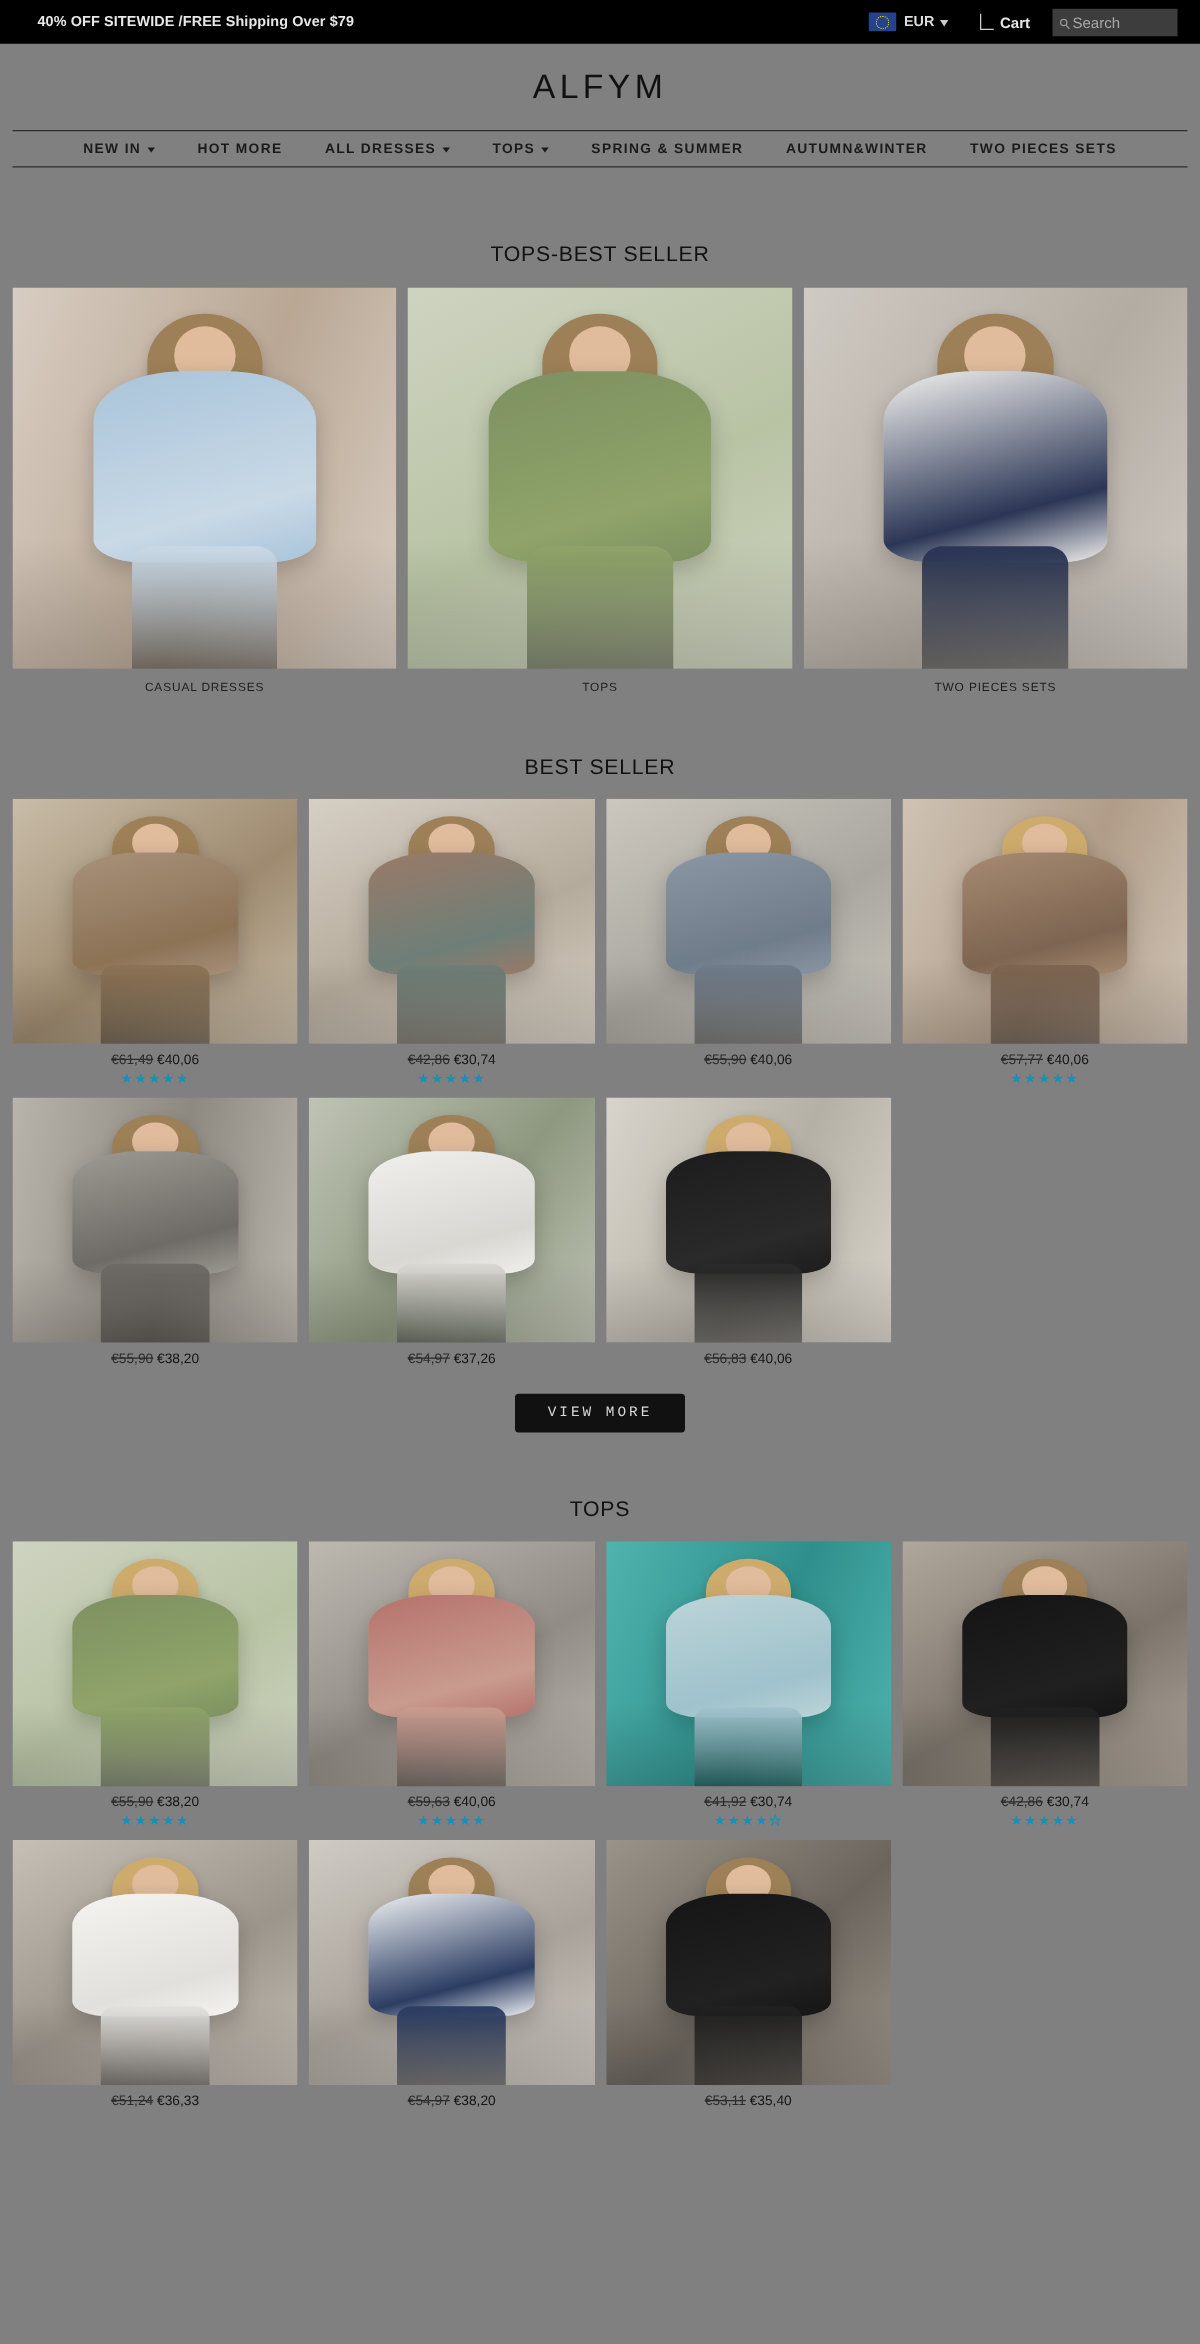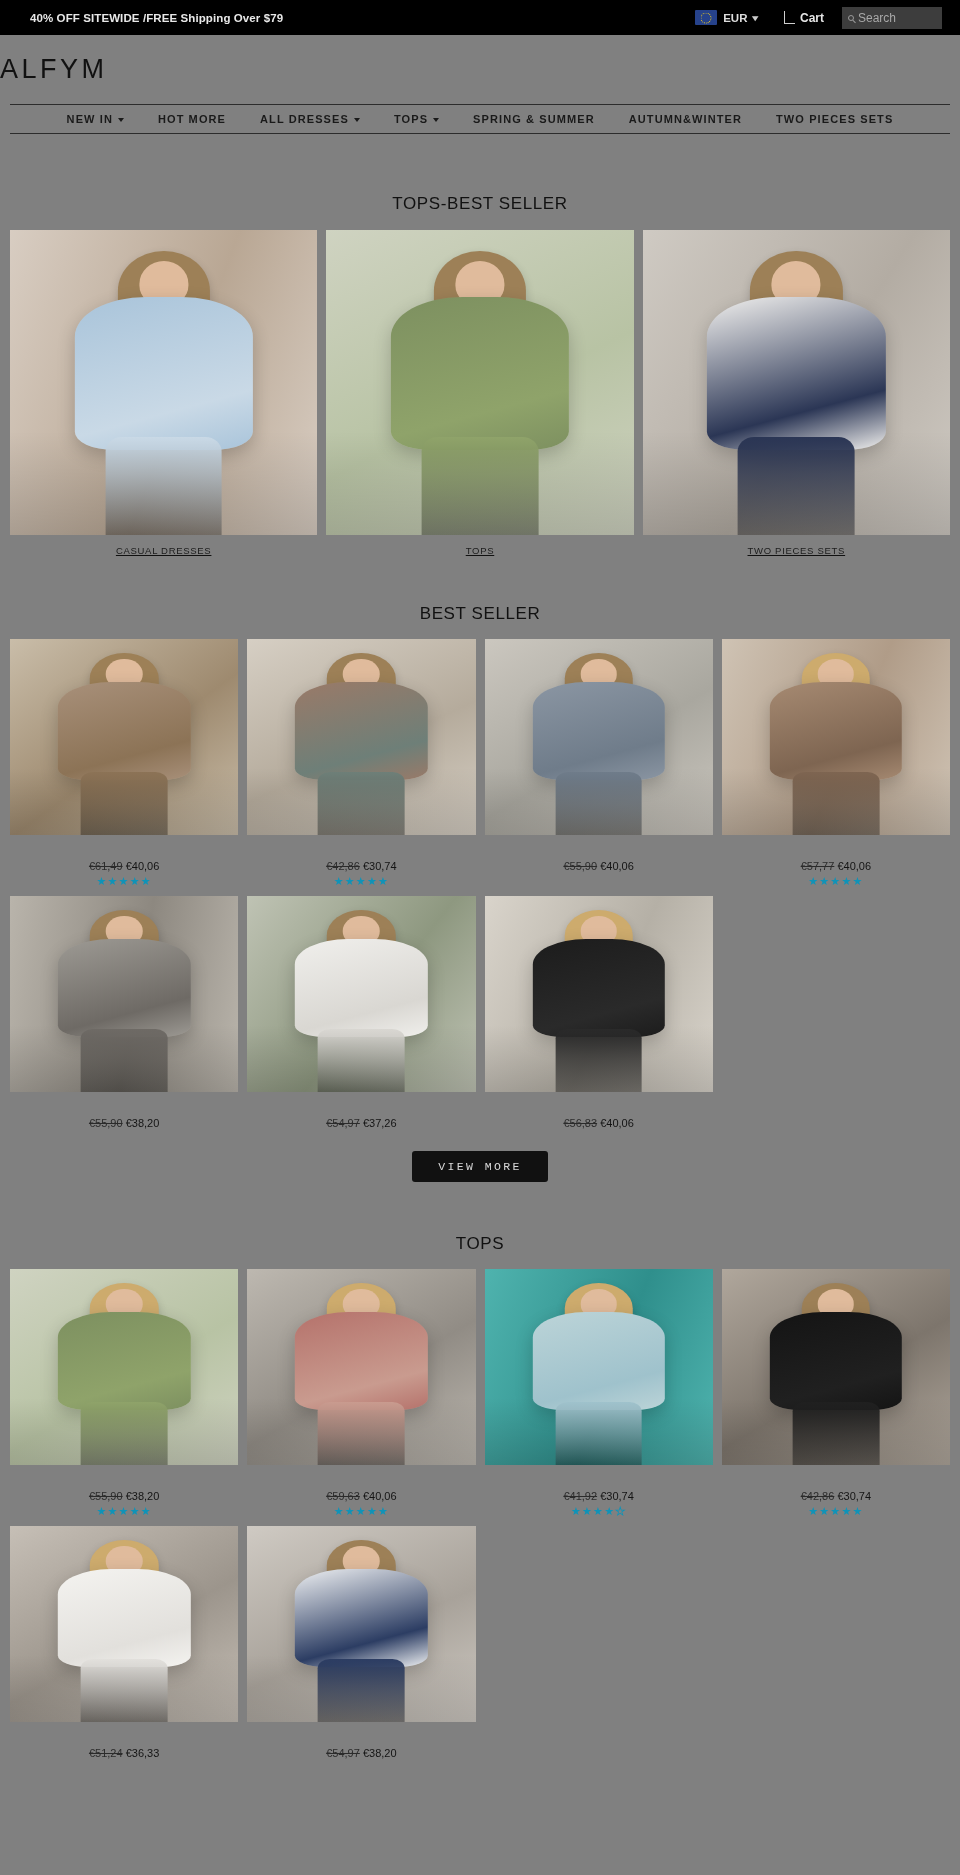--- a/index.html
+++ b/index.html
@@ -110,20 +110,21 @@
     font-family: "Liberation Sans", sans-serif;
     width: 100%;
   }
   .search-input::placeholder { color: #a8a8a8; }
 
   
   .header {
     height: 69px;
     display: flex;
     align-items: center;
+    justify-content: center;
     background: #808080;
   }
   .logo {
     font-size: 27px;
     letter-spacing: 3.5px;
     font-weight: 400;
     color: #111;
   }
 
   
@@ -169,21 +170,21 @@
     letter-spacing: .6px;
     color: #111;
   }
 
   
   .cat-row {
     display: flex;
     gap: 9px;
     padding: 0 10px;
   }
-  .cat-card { flex: 1; text-decoration: underline; }
+  .cat-card { flex: 1; }
   .cat-img {
     width: 100%;
     height: 305px;
     overflow: hidden;
     position: relative;
   }
   .cat-label {
     text-align: center;
     font-size: 9.5px;
     letter-spacing: .7px;
@@ -202,21 +203,20 @@
     width: 100%;
     height: 196px;
     overflow: hidden;
     position: relative;
   }
   .prod-meta { text-align: center; padding-top: 7px; }
   .price-line {
     font-size: 11px;
     color: #1b1b1b;
     white-space: nowrap;
-    margin-top: 18px;
   }
   .price-old {
     text-decoration: line-through;
     color: #2b2b2b;
   }
   .price-new { color: #141414; }
   .stars {
     margin-top: 4px;
     font-size: 11px;
     letter-spacing: 1.2px;
@@ -566,13 +566,28 @@
           <div class="hair" style="top: 7%; width: 30%; height: 26%; background: rgb(157, 128, 87); box-shadow: rgba(0, 0, 0, 0.18) 0px 4px 10px;"></div>
           <div class="head" style="top: 10%; width: 16%; height: 15%; background: rgb(224, 187, 156);"></div>
           <div class="figure" style="top: 22%; width: 58%; height: 50%; border-radius: 40% 40% 22% 22% / 26% 26% 12% 12%; background: linear-gradient(165deg, rgb(238, 240, 242) 0%, rgb(44, 61, 99) 70%, rgb(238, 240, 242) 100%); box-shadow: rgba(0, 0, 0, 0.2) 0px 6px 18px;"></div>
           <div class="legs" style="top: 68%; width: 38%; height: 34%; background: linear-gradient(rgb(44, 61, 99) 0%, rgba(0, 0, 0, 0.35) 100%); border-radius: 14% 14% 6% 6%;"></div>
         </div>
       </div>
       <div class="prod-meta">
         <div class="price-line"><span class="price-old">€54,97</span> <span class="price-new">€38,20</span></div>
       </div>
     </div>
+    <div>
+      <div class="prod-img">
+        <div class="ph">
+          <div class="bgwall" style="background: linear-gradient(138deg, rgb(154, 147, 138) 0%, rgb(107, 101, 93) 55%, rgb(154, 147, 138) 100%);"></div>
+          <div style="position: absolute; left: 0px; right: 0px; bottom: 0px; height: 34%; background: linear-gradient(rgba(0, 0, 0, 0) 0%, rgba(0, 0, 0, 0.16) 100%);"></div>
+          <div class="hair" style="top: 7%; width: 30%; height: 26%; background: rgb(157, 128, 87); box-shadow: rgba(0, 0, 0, 0.18) 0px 4px 10px;"></div>
+          <div class="head" style="top: 10%; width: 16%; height: 15%; background: rgb(224, 187, 156);"></div>
+          <div class="figure" style="top: 22%; width: 58%; height: 50%; border-radius: 40% 40% 22% 22% / 26% 26% 12% 12%; background: linear-gradient(165deg, rgb(21, 21, 21) 0%, rgb(33, 33, 33) 70%, rgb(21, 21, 21) 100%); box-shadow: rgba(0, 0, 0, 0.2) 0px 6px 18px;"></div>
+          <div class="legs" style="top: 68%; width: 38%; height: 34%; background: linear-gradient(rgb(33, 33, 33) 0%, rgba(0, 0, 0, 0.35) 100%); border-radius: 14% 14% 6% 6%;"></div>
+        </div>
+      </div>
+      <div class="prod-meta">
+        <div class="price-line"><span class="price-old">€53,11</span> <span class="price-new">€35,40</span></div>
+      </div>
+    </div>
   </div>
 
 </body></html>

